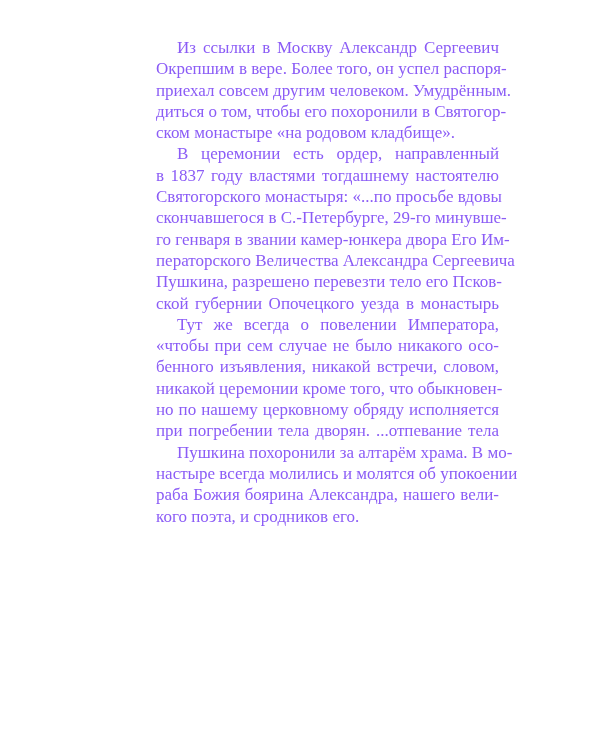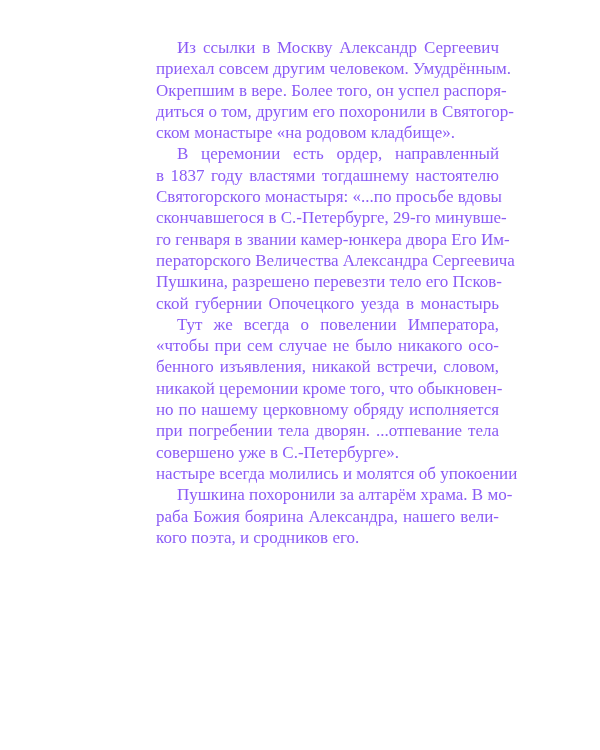--- a/index.html
+++ b/index.html
@@ -42,43 +42,42 @@
     .line.last {
       text-align-last: left;
     }
   </style>
 </head>
 <body>
 
 <div class="page">
   <div class="para">
     <span class="line first">Из ссылки в Москву Александр Сергеевич</span>
+    <span class="line">Окрепшим в вере. Более того, он успел распоря-</span>
     <span class="line">приехал совсем другим человеком. Умудрённым.</span>
-    <span class="line">Окрепшим в вере. Более того, он успел распоря-</span>
-    <span class="line">диться о том, другим его похоронили в Святогор-</span>
+    <span class="line">диться о том, чтобы его похоронили в Святогор-</span>
     <span class="line last">ском монастыре «на родовом кладбище».</span>
   </div>
   <div class="para">
     <span class="line first">В церемонии есть ордер, направленный</span>
     <span class="line">в 1837 году властями тогдашнему настоятелю</span>
     <span class="line">Святогорского монастыря: «...по просьбе вдовы</span>
     <span class="line">скончавшегося в С.-Петербурге, 29-го минувше-</span>
     <span class="line">го генваря в звании камер-юнкера двора Его Им-</span>
     <span class="line">ператорского Величества Александра Сергеевича</span>
     <span class="line">Пушкина, разрешено перевезти тело его Псков-</span>
     <span class="line">ской губернии Опочецкого уезда в монастырь</span>
   </div>
   <div class="para">
     <span class="line first">Тут же всегда о повелении Императора,</span>
     <span class="line">«чтобы при сем случае не было никакого осо-</span>
     <span class="line">бенного изъявления, никакой встречи, словом,</span>
     <span class="line">никакой церемонии кроме того, что обыкновен-</span>
     <span class="line">но по нашему церковному обряду исполняется</span>
     <span class="line">при погребении тела дворян. ...отпевание тела</span>
-    <span class="line last">совершено уже в С.-Петербурге».</span>
   </div>
   <div class="para">
+    <span class="line first">Пушкина похоронили за алтарём храма. В мо-</span>
     <span class="line">настыре всегда молились и молятся об упокоении</span>
-    <span class="line first">Пушкина похоронили за алтарём храма. В мо-</span>
     <span class="line">раба Божия боярина Александра, нашего вели-</span>
     <span class="line last">кого поэта, и сродников его.</span>
   </div>
 </div>
 
 </body></html>

